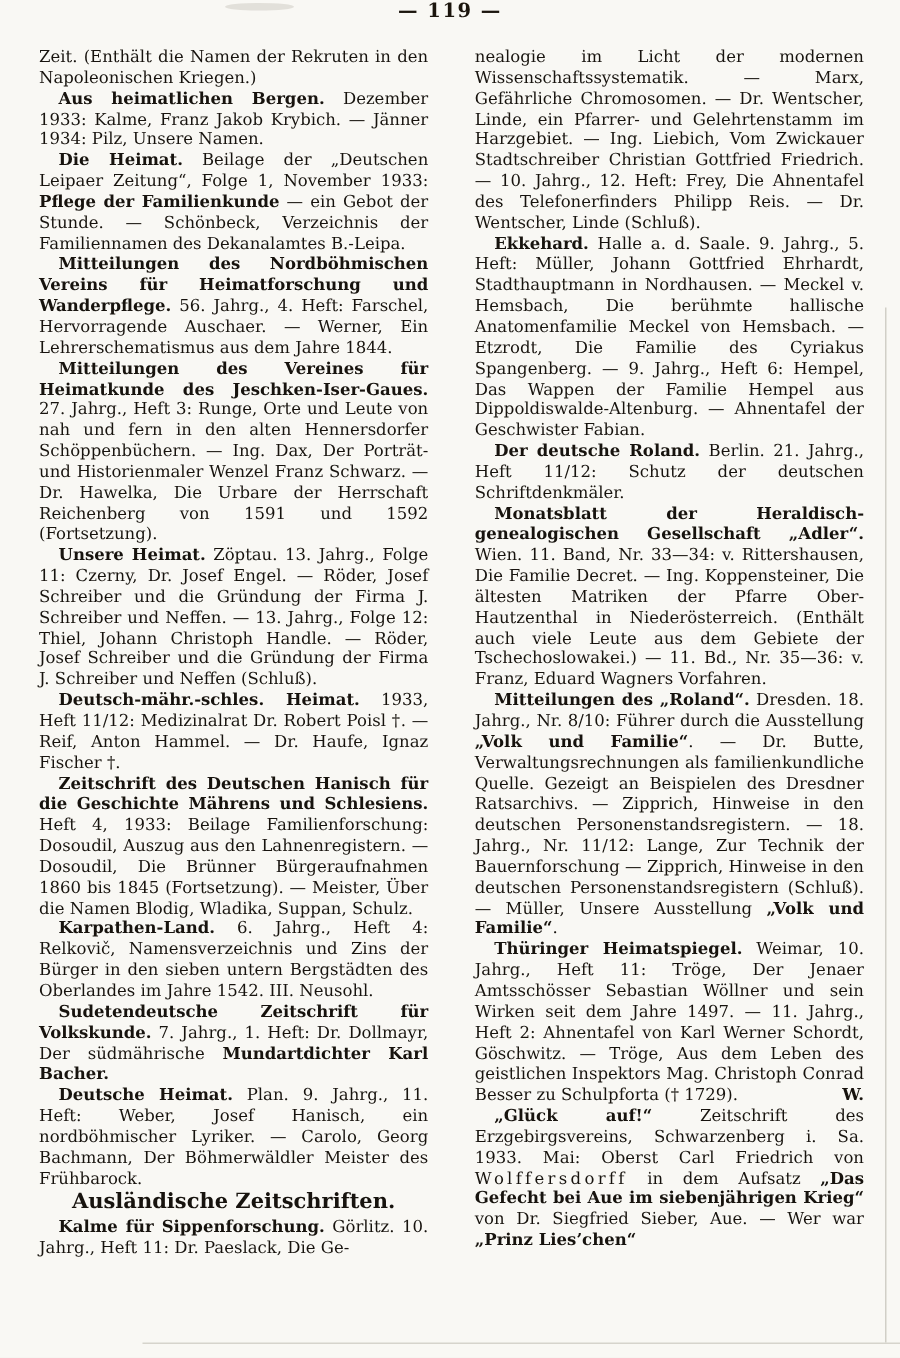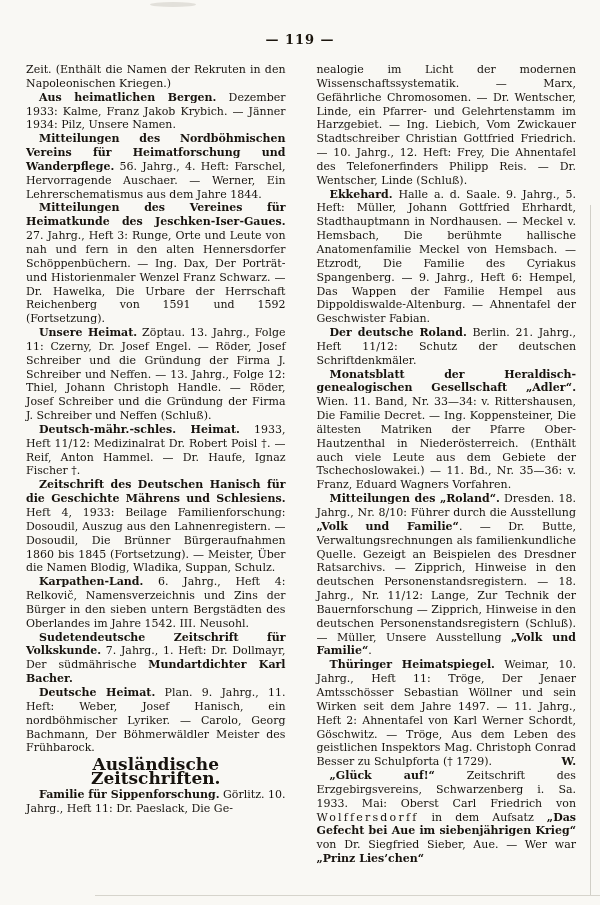--- a/index.html
+++ b/index.html
@@ -15,42 +15,41 @@
     color: #17130e;
     overflow: hidden;
     box-sizing: border-box;
   }
   .page-number {
     text-align: center;
     font-size: 13px;
     font-weight: 700;
     letter-spacing: 1px;
     color: #1b150d;
-    margin-top: 32px;
   }
   .columns {
     display: flex;
     gap: 31px;
     padding: 16px 24px 0 26px;
     box-sizing: border-box;
   }
   .column {
     width: 50%;
     font-size: 11px;
     line-height: 13.85px;
     text-align: justify;
     hyphens: manual;
   }
   .para { margin: 0; text-indent: 13px; }
   .para.no-indent { text-indent: 0; }
   .para.center {
     text-indent: 0;
     text-align: center;
     margin: 3px 0 2px 0;
-    font-size: 17px;
+    font-size: 14px;
   }
   .seg-b { font-weight: 700; }
   .seg-n { font-weight: 400; }
   .seg-sp { letter-spacing: 2.2px; font-weight: 400; }
   .seg-sig { float: right; font-weight: 700; }
   
   .artifact-vline {
     position: absolute;
     right: 9px; top: 205px; bottom: 10px;
     width: 1px;
@@ -76,30 +75,31 @@
 </head>
 <body>
 
 <div class="page">
   <div class="page-number">— 119 —</div>
 
   <div class="columns">
     <div class="column" id="col-left">
         <p class="para no-indent"><span class="seg-n">Zeit. (Enthält die Namen der Rekruten in den Napoleonischen Kriegen.)</span></p>
         <p class="para"><span class="seg-b">Aus heimatlichen Bergen.</span><span class="seg-n"> Dezember 1933: Kalme, Franz Jakob Krybich. — Jänner 1934: Pilz, Unsere Namen.</span></p>
+        <p class="para"><span class="seg-b">Die Heimat.</span><span class="seg-n"> Beilage der „Deutschen Leipaer Zeitung“, Folge 1, November 1933: </span><span class="seg-b">Pflege der Familienkunde</span><span class="seg-n"> — ein Gebot der Stunde. — Schönbeck, Verzeichnis der Familiennamen des Dekanalamtes B.-Leipa.</span></p>
         <p class="para"><span class="seg-b">Mitteilungen des Nordböhmischen Vereins für Heimatforschung und Wanderpflege.</span><span class="seg-n"> 56. Jahrg., 4. Heft: Farschel, Hervorragende Auschaer. — Werner, Ein Lehrerschematismus aus dem Jahre 1844.</span></p>
         <p class="para"><span class="seg-b">Mitteilungen des Vereines für Heimatkunde des Jeschken-Iser-Gaues.</span><span class="seg-n"> 27. Jahrg., Heft 3: Runge, Orte und Leute von nah und fern in den alten Hennersdorfer Schöppenbüchern. — Ing. Dax, Der Porträt- und Historienmaler Wenzel Franz Schwarz. — Dr. Hawelka, Die Urbare der Herrschaft Reichenberg von 1591 und 1592 (Fortsetzung).</span></p>
         <p class="para"><span class="seg-b">Unsere Heimat.</span><span class="seg-n"> Zöptau. 13. Jahrg., Folge 11: Czerny, Dr. Josef Engel. — Röder, Josef Schreiber und die Gründung der Firma J. Schreiber und Neffen. — 13. Jahrg., Folge 12: Thiel, Johann Christoph Handle. — Röder, Josef Schreiber und die Gründung der Firma J. Schreiber und Neffen (Schluß).</span></p>
         <p class="para"><span class="seg-b">Deutsch-mähr.-schles. Heimat.</span><span class="seg-n"> 1933, Heft 11/12: Medizinalrat Dr. Robert Poisl †. — Reif, Anton Hammel. — Dr. Haufe, Ignaz Fischer †.</span></p>
         <p class="para"><span class="seg-b">Zeitschrift des Deutschen Hanisch für die Geschichte Mährens und Schlesiens.</span><span class="seg-n"> Heft 4, 1933: Beilage Familienforschung: Dosoudil, Auszug aus den Lahnenregistern. — Dosoudil, Die Brünner Bürgeraufnahmen 1860 bis 1845 (Fortsetzung). — Meister, Über die Namen Blodig, Wladika, Suppan, Schulz.</span></p>
         <p class="para"><span class="seg-b">Karpathen-Land.</span><span class="seg-n"> 6. Jahrg., Heft 4: Relkovič, Namensverzeichnis und Zins der Bürger in den sieben untern Bergstädten des Oberlandes im Jahre 1542. III. Neusohl.</span></p>
         <p class="para"><span class="seg-b">Sudetendeutsche Zeitschrift für Volkskunde.</span><span class="seg-n"> 7. Jahrg., 1. Heft: Dr. Dollmayr, Der südmährische </span><span class="seg-b">Mundartdichter Karl Bacher.</span></p>
         <p class="para"><span class="seg-b">Deutsche Heimat.</span><span class="seg-n"> Plan. 9. Jahrg., 11. Heft: Weber, Josef Hanisch, ein nordböhmischer Lyriker. — Carolo, Georg Bachmann, Der Böhmerwäldler Meister des Frühbarock.</span></p>
         <p class="para no-indent center"><span class="seg-b">Ausländische Zeitschriften.</span></p>
-        <p class="para"><span class="seg-b">Familie für Sippenforschung.</span><span class="seg-n"> Görlitz. 10. Jahrg., Heft 11: Dr. Paeslack, Die Ge-</span></p>
+        <p class="para"><span class="seg-b">Kalme für Sippenforschung.</span><span class="seg-n"> Görlitz. 10. Jahrg., Heft 11: Dr. Paeslack, Die Ge-</span></p>
       </div>
     <div class="column" id="col-right">
         <p class="para no-indent"><span class="seg-n">nealogie im Licht der modernen Wissenschaftssystematik. — Marx, Gefährliche Chromosomen. — Dr. Wentscher, Linde, ein Pfarrer- und Gelehrtenstamm im Harzgebiet. — Ing. Liebich, Vom Zwickauer Stadtschreiber Christian Gottfried Friedrich. — 10. Jahrg., 12. Heft: Frey, Die Ahnentafel des Telefonerfinders Philipp Reis. — Dr. Wentscher, Linde (Schluß).</span></p>
         <p class="para"><span class="seg-b">Ekkehard.</span><span class="seg-n"> Halle a. d. Saale. 9. Jahrg., 5. Heft: Müller, Johann Gottfried Ehrhardt, Stadthauptmann in Nordhausen. — Meckel v. Hemsbach, Die berühmte hallische Anatomenfamilie Meckel von Hemsbach. — Etzrodt, Die Familie des Cyriakus Spangenberg. — 9. Jahrg., Heft 6: Hempel, Das Wappen der Familie Hempel aus Dippoldiswalde-Altenburg. — Ahnentafel der Geschwister Fabian.</span></p>
         <p class="para"><span class="seg-b">Der deutsche Roland.</span><span class="seg-n"> Berlin. 21. Jahrg., Heft 11/12: Schutz der deutschen Schriftdenkmäler.</span></p>
         <p class="para"><span class="seg-b">Monatsblatt der Heraldisch-genealogischen Gesellschaft „Adler“.</span><span class="seg-n"> Wien. 11. Band, Nr. 33—34: v. Rittershausen, Die Familie Decret. — Ing. Koppensteiner, Die ältesten Matriken der Pfarre Ober-Hautzenthal in Niederösterreich. (Enthält auch viele Leute aus dem Gebiete der Tschechoslowakei.) — 11. Bd., Nr. 35—36: v. Franz, Eduard Wagners Vorfahren.</span></p>
         <p class="para"><span class="seg-b">Mitteilungen des „Roland“.</span><span class="seg-n"> Dresden. 18. Jahrg., Nr. 8/10: Führer durch die Ausstellung </span><span class="seg-b">„Volk und Familie“</span><span class="seg-n">. — Dr. Butte, Verwaltungsrechnungen als familienkundliche Quelle. Gezeigt an Beispielen des Dresdner Ratsarchivs. — Zipprich, Hinweise in den deutschen Personenstandsregistern. — 18. Jahrg., Nr. 11/12: Lange, Zur Technik der Bauernforschung — Zipprich, Hinweise in den deutschen Personenstandsregistern (Schluß). — Müller, Unsere Ausstellung </span><span class="seg-b">„Volk und Familie“</span><span class="seg-n">.</span></p>
         <p class="para"><span class="seg-b">Thüringer Heimatspiegel.</span><span class="seg-n"> Weimar, 10. Jahrg., Heft 11: Tröge, Der Jenaer Amtsschösser Sebastian Wöllner und sein Wirken seit dem Jahre 1497. — 11. Jahrg., Heft 2: Ahnentafel von Karl Werner Schordt, Göschwitz. — Tröge, Aus dem Leben des geistlichen Inspektors Mag. Christoph Conrad Besser zu Schulpforta († 1729). </span><span class="seg-sig">W.</span></p>
         <p class="para"><span class="seg-b">„Glück auf!“</span><span class="seg-n"> Zeitschrift des Erzgebirgsvereins, Schwarzenberg i. Sa. 1933. Mai: Oberst Carl Friedrich von </span><span class="seg-sp">Wolffersdorff</span><span class="seg-n"> in dem Aufsatz </span><span class="seg-b">„Das Gefecht bei Aue im siebenjährigen Krieg“</span><span class="seg-n"> von Dr. Siegfried Sieber, Aue. — Wer war </span><span class="seg-b">„Prinz Lies’chen“</span></p>
       </div>

